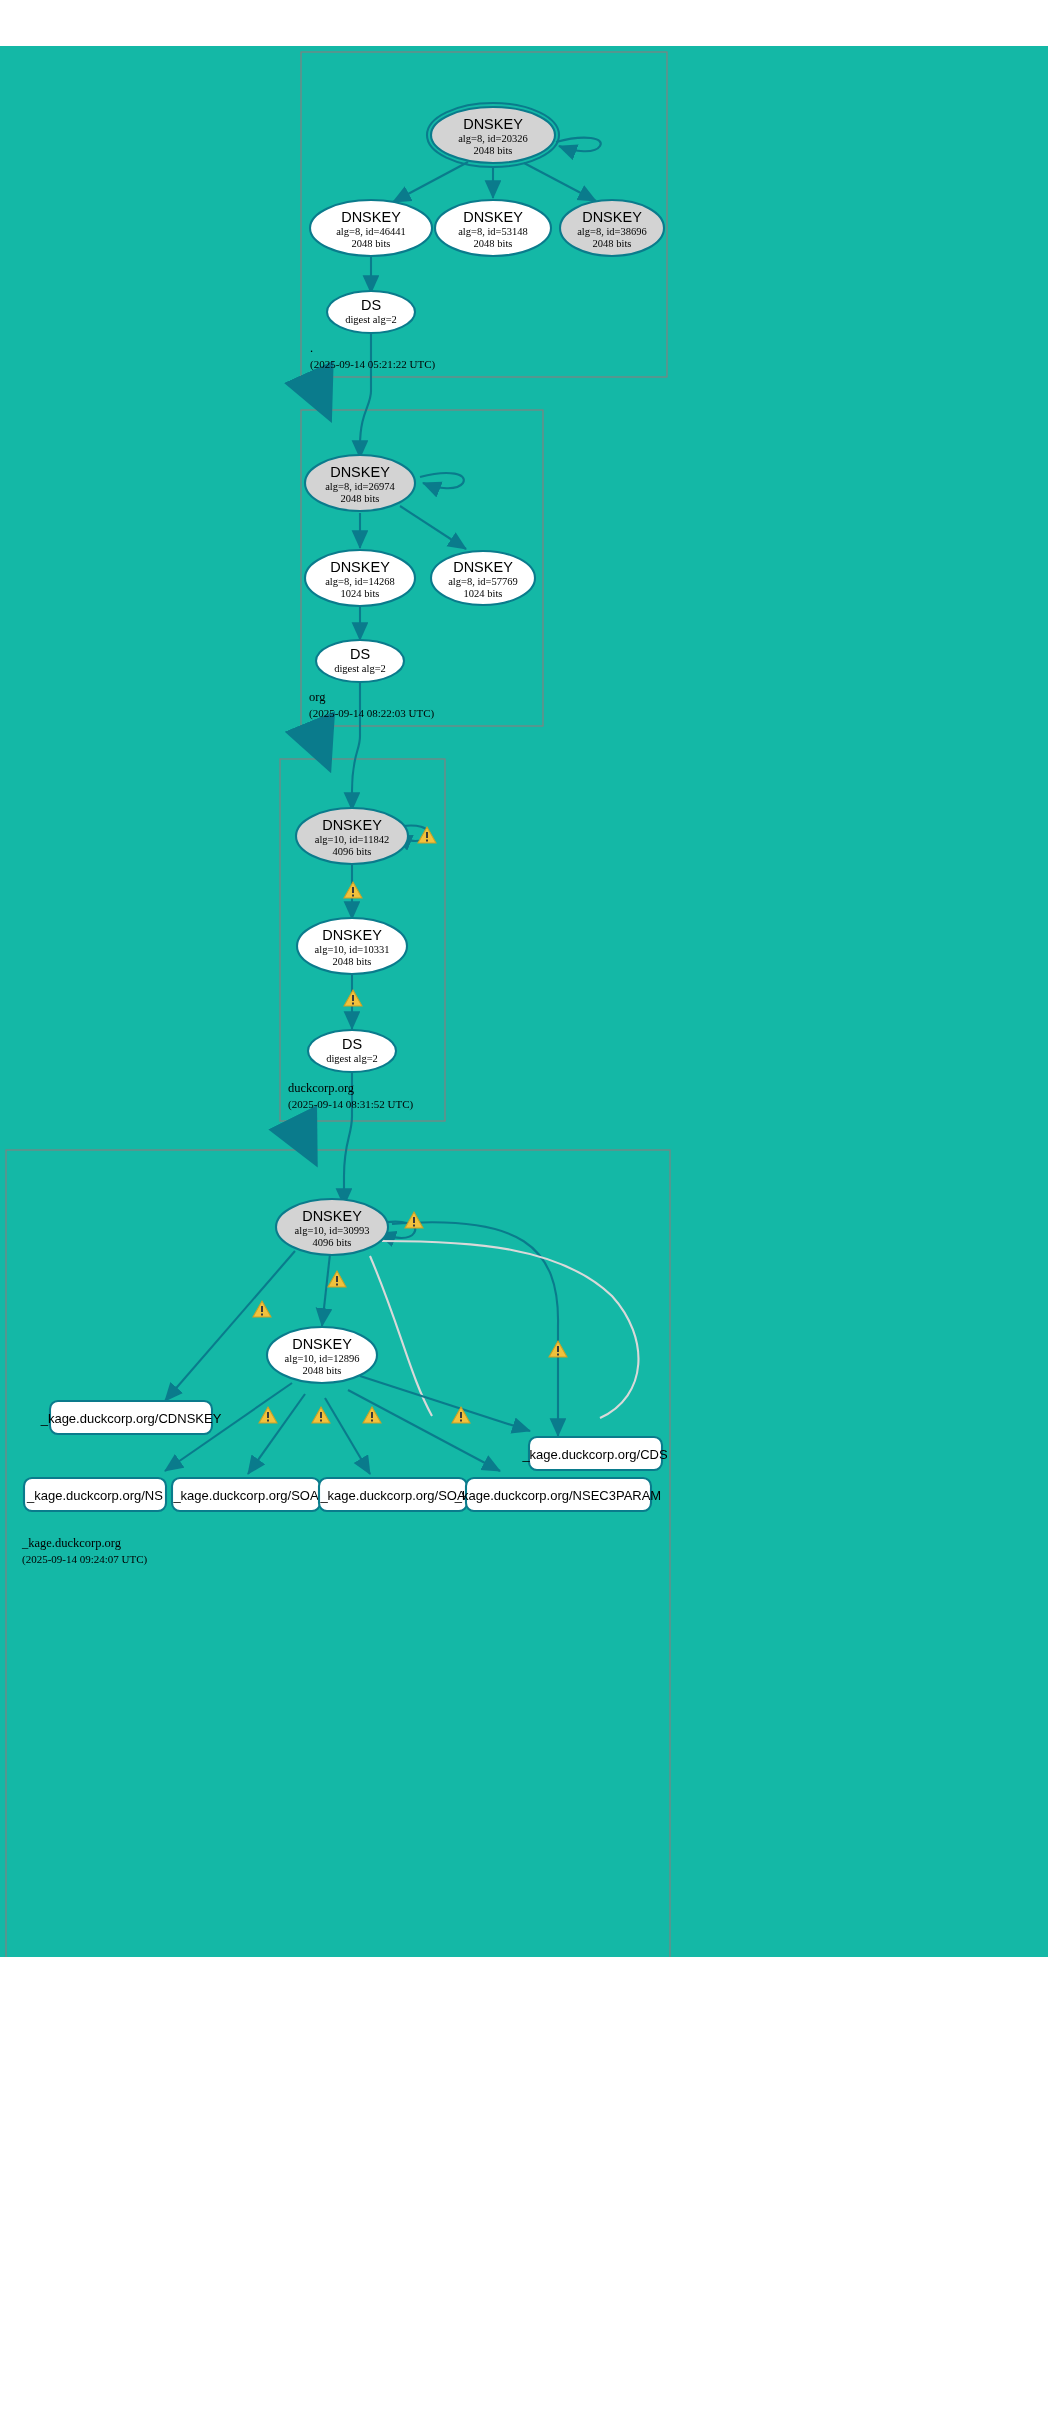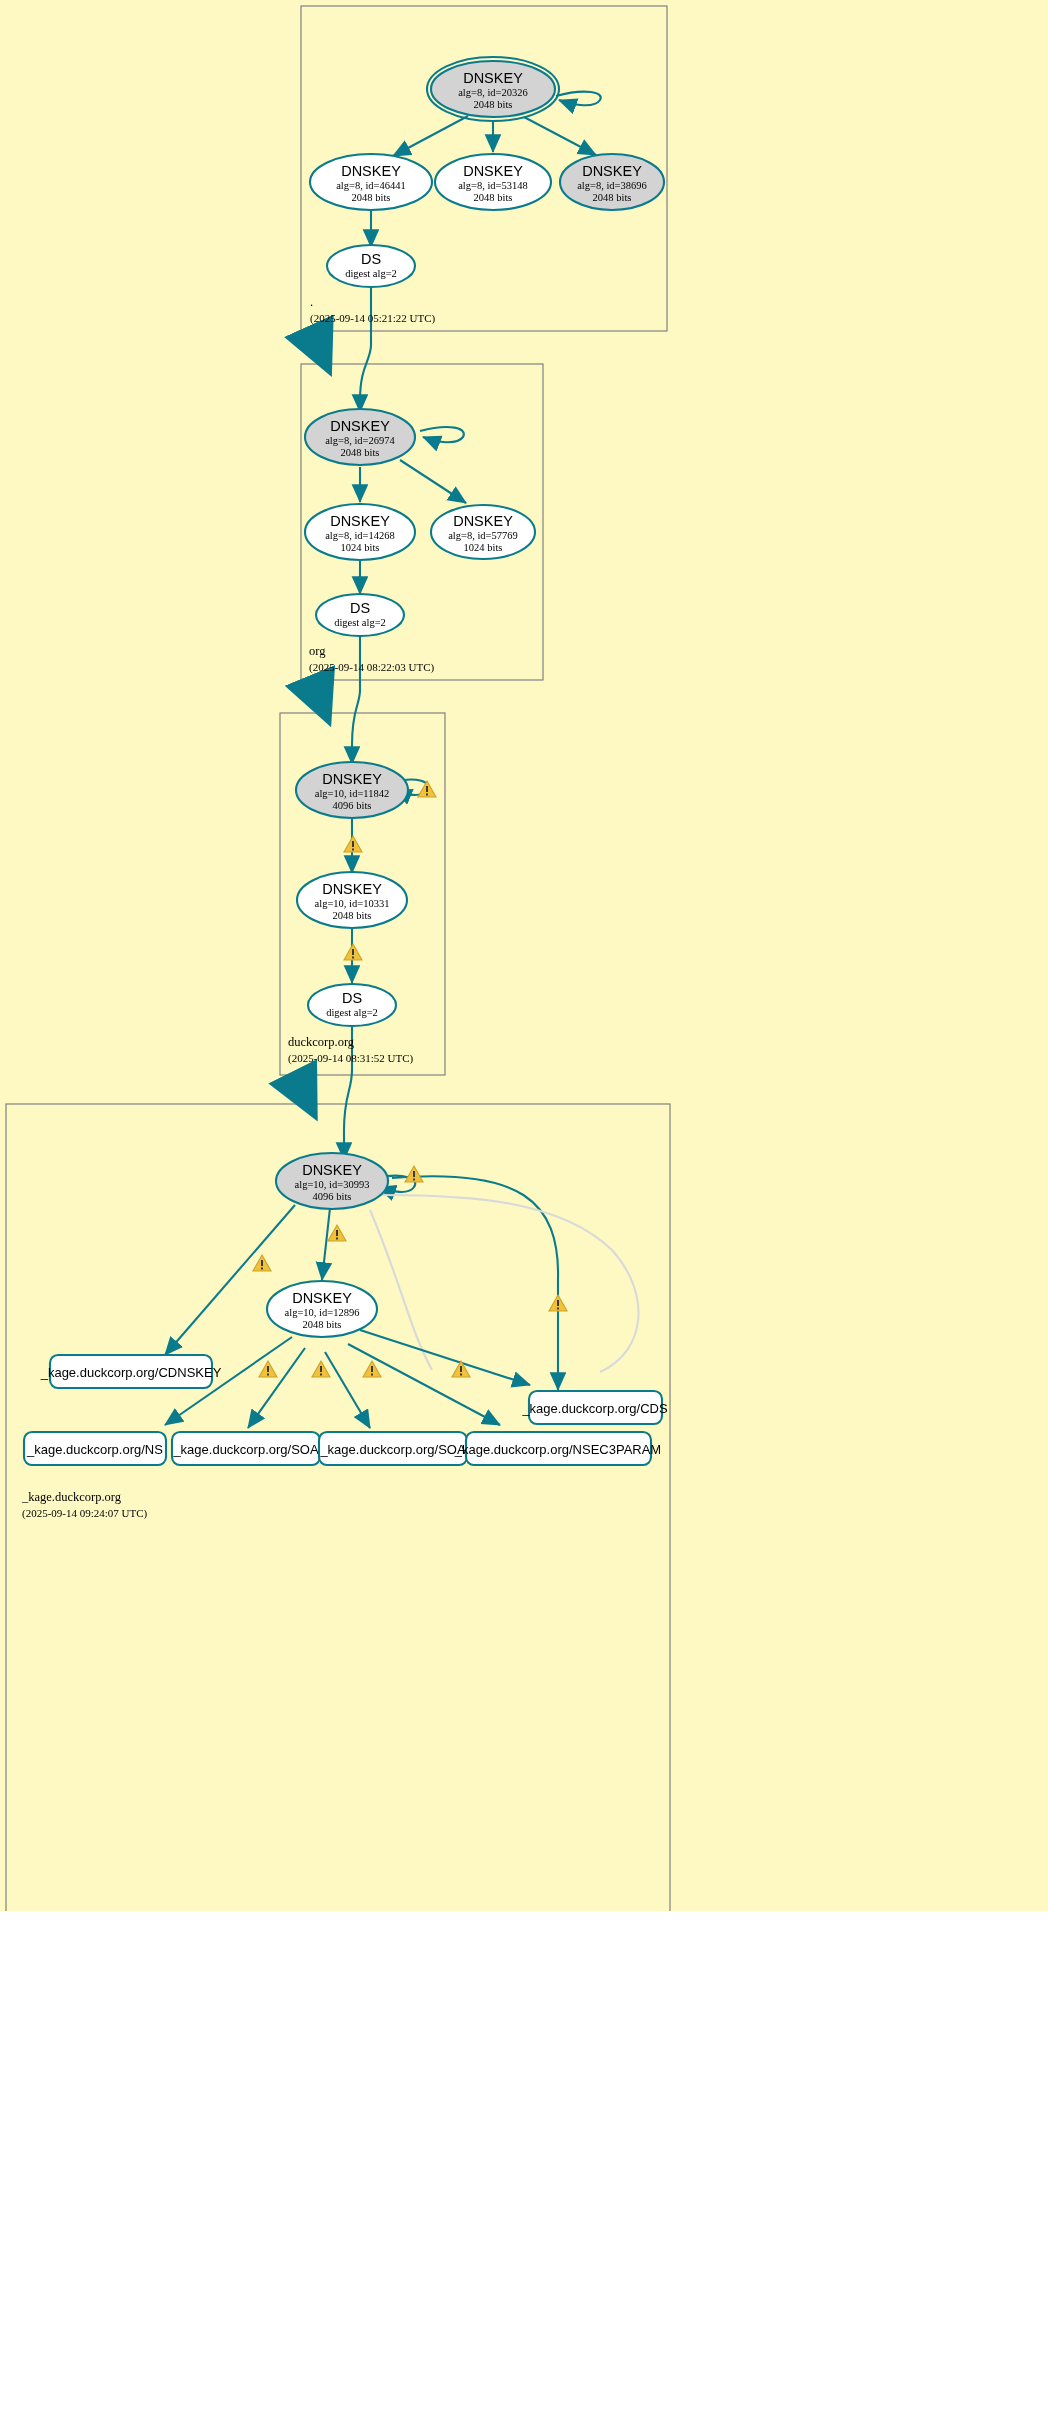--- a/index.html
+++ b/index.html
@@ -1,17 +1,17 @@
 <!DOCTYPE html>
 <html><head>
 <meta charset="utf-8">
 <style>
   html,body{margin:0;padding:0;background:#ffffff;}
   body{font-family:"Liberation Sans", sans-serif;}
-  #canvas{position:relative;width:1048px;height:1911px;background:#fef9c3;overflow:hidden;}
+  #canvas{position:relative;width:1048px;height:1911px;background:#14b8a6;overflow:hidden;margin-top:46px;}
   svg#graph{position:absolute;left:0;top:0;width:1048px;height:2413px;}
   .zone-box{fill:none;stroke:#808080;stroke-width:1.2;}
   .edge{fill:none;stroke:#0a7b8c;stroke-width:2.1;}
   .edge-thick{fill:none;stroke:#0a7b8c;stroke-width:8;}
   .edge-grey{fill:none;stroke:#d9d9d9;stroke-width:2.1;}
   .node-ell{stroke:#0a7b8c;stroke-width:2.1;}
   .fill-white{fill:#ffffff;}
   .fill-grey{fill:#d3d3d3;}
   .rec-box{fill:#ffffff;stroke:#0a7b8c;stroke-width:2.1;}
   text{fill:#000000;}

